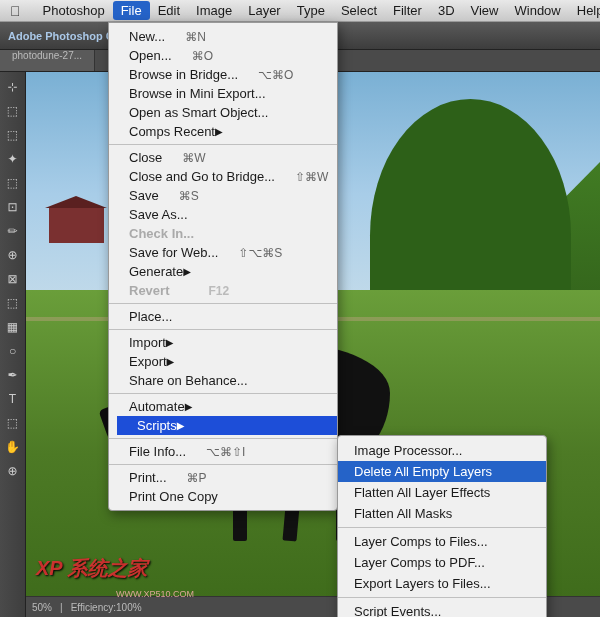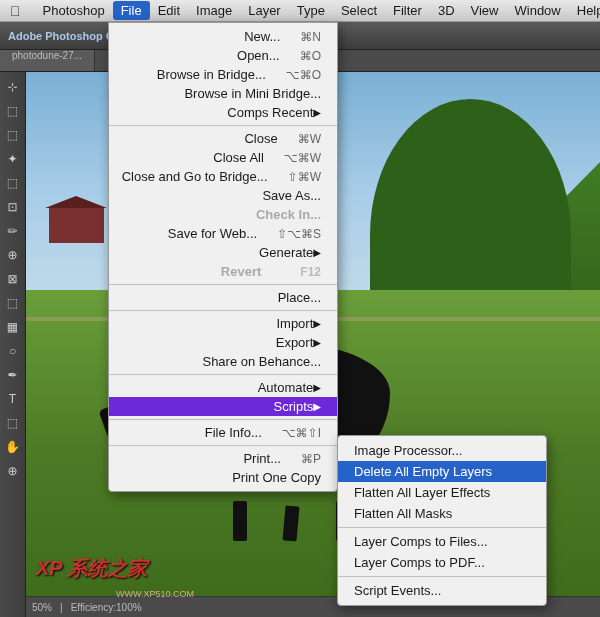--- a/index.html
+++ b/index.html
@@ -197,28 +197,28 @@
     }
     .menu-divider {
       height: 1px;
       background: #c0c0c0;
       margin: 3px 0;
     }
 
     .menu-row {
       display: flex;
       align-items: center;
-      justify-content: flex-end;
+      justify-content: flex-start;
       padding: 2px 16px 2px 20px;
       cursor: default;
       font-size: 13px;
       color: #1a1a1a;
       white-space: nowrap;
     }
-    .menu-row.highlighted { background: #6d28d9; color: white; }
+    .menu-row.highlighted { background: #1d4ed8; color: white; margin-left: 8px; }
     .menu-row.disabled { color: #aaa; font-weight: bold; }
 
     .menu-row .shortcut {
       color: #666;
       font-size: 12px;
       margin-left: 20px;
     }
     .menu-row .arrow { font-size: 10px; }
 
     .scripts-submenu {
@@ -356,38 +356,41 @@
     </div>
     <div class="menu-row">
       <span>Open...</span>
       <span class="shortcut">⌘O</span>
     </div>
     <div class="menu-row">
       <span>Browse in Bridge...</span>
       <span class="shortcut">⌥⌘O</span>
     </div>
     <div class="menu-row">
-      <span>Browse in Mini Bridge...</span>
+      <span>Browse in Mini Export...</span>
+    </div>
+    <div class="menu-row">
+      <span>Open as Smart Object...</span>
     </div>
     <div class="menu-row">
       <span>Comps Recent</span>
       <span class="arrow">▶</span>
     </div>
     <div class="menu-divider"></div>
     <div class="menu-row">
       <span>Close</span>
       <span class="shortcut">⌘W</span>
     </div>
     <div class="menu-row">
-      <span>Close All</span>
-      <span class="shortcut">⌥⌘W</span>
-    </div>
-    <div class="menu-row">
       <span>Close and Go to Bridge...</span>
       <span class="shortcut">⇧⌘W</span>
+    </div>
+    <div class="menu-row">
+      <span>Save</span>
+      <span class="shortcut">⌘S</span>
     </div>
     <div class="menu-row">
       <span>Save As...</span>
     </div>
     <div class="menu-row disabled">
       <span>Check In...</span>
     </div>
     <div class="menu-row">
       <span>Save for Web...</span>
       <span class="shortcut">⇧⌥⌘S</span>
@@ -453,19 +456,22 @@
     <div class="scripts-row">
       <span>Flatten All Masks</span>
     </div>
     <div class="menu-divider"></div>
     <div class="scripts-row">
       <span>Layer Comps to Files...</span>
     </div>
     <div class="scripts-row">
       <span>Layer Comps to PDF...</span>
     </div>
+    <div class="scripts-row">
+      <span>Export Layers to Files...</span>
+    </div>
     <div class="menu-divider"></div>
     <div class="scripts-row">
       <span>Script Events...</span>
     </div>
 
   </div>
 </div>
 
 </body></html>

